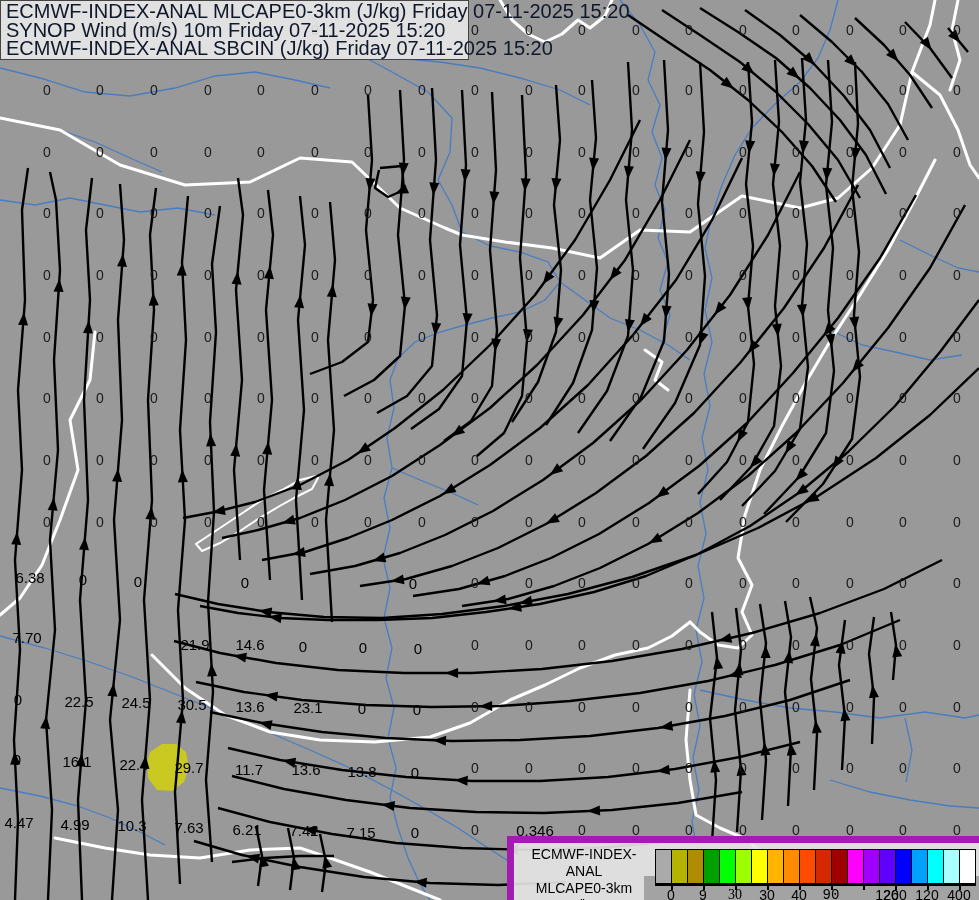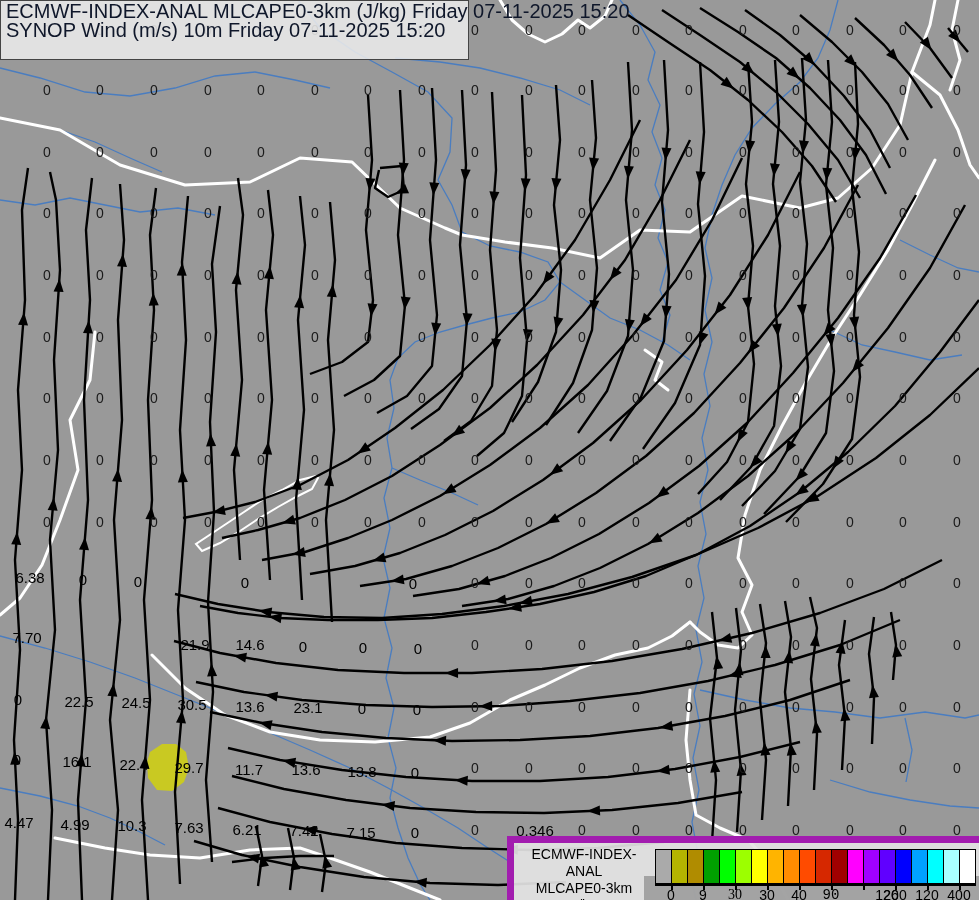--- a/index.html
+++ b/index.html
@@ -516,20 +516,21 @@
         <text x="304" y="836">7.42</text>
         <text x="361" y="838">7.15</text>
         <text x="415" y="838">0</text>
         <text x="535" y="836">0.346</text>
       </g>
     </svg>
 
   <div id="titlebox">
     <div class="tl">ECMWF-INDEX-ANAL MLCAPE0-3km (J/kg) Friday 07-11-2025 15:20</div>
     <div class="tl">SYNOP Wind (m/s) 10m Friday 07-11-2025 15:20</div>
+    <div class="tl">ECMWF-INDEX-ANAL SBCIN (J/kg) Friday 07-11-2025 15:20</div>
   </div>
 
   <div id="legend">
     <div class="band"></div>
     <div class="ltext">
       <div>ECMWF-INDEX-ANAL</div>
       <div>MLCAPE0-3km</div>
       <div>J/kg</div>
     </div>
     <div id="colorbar">

